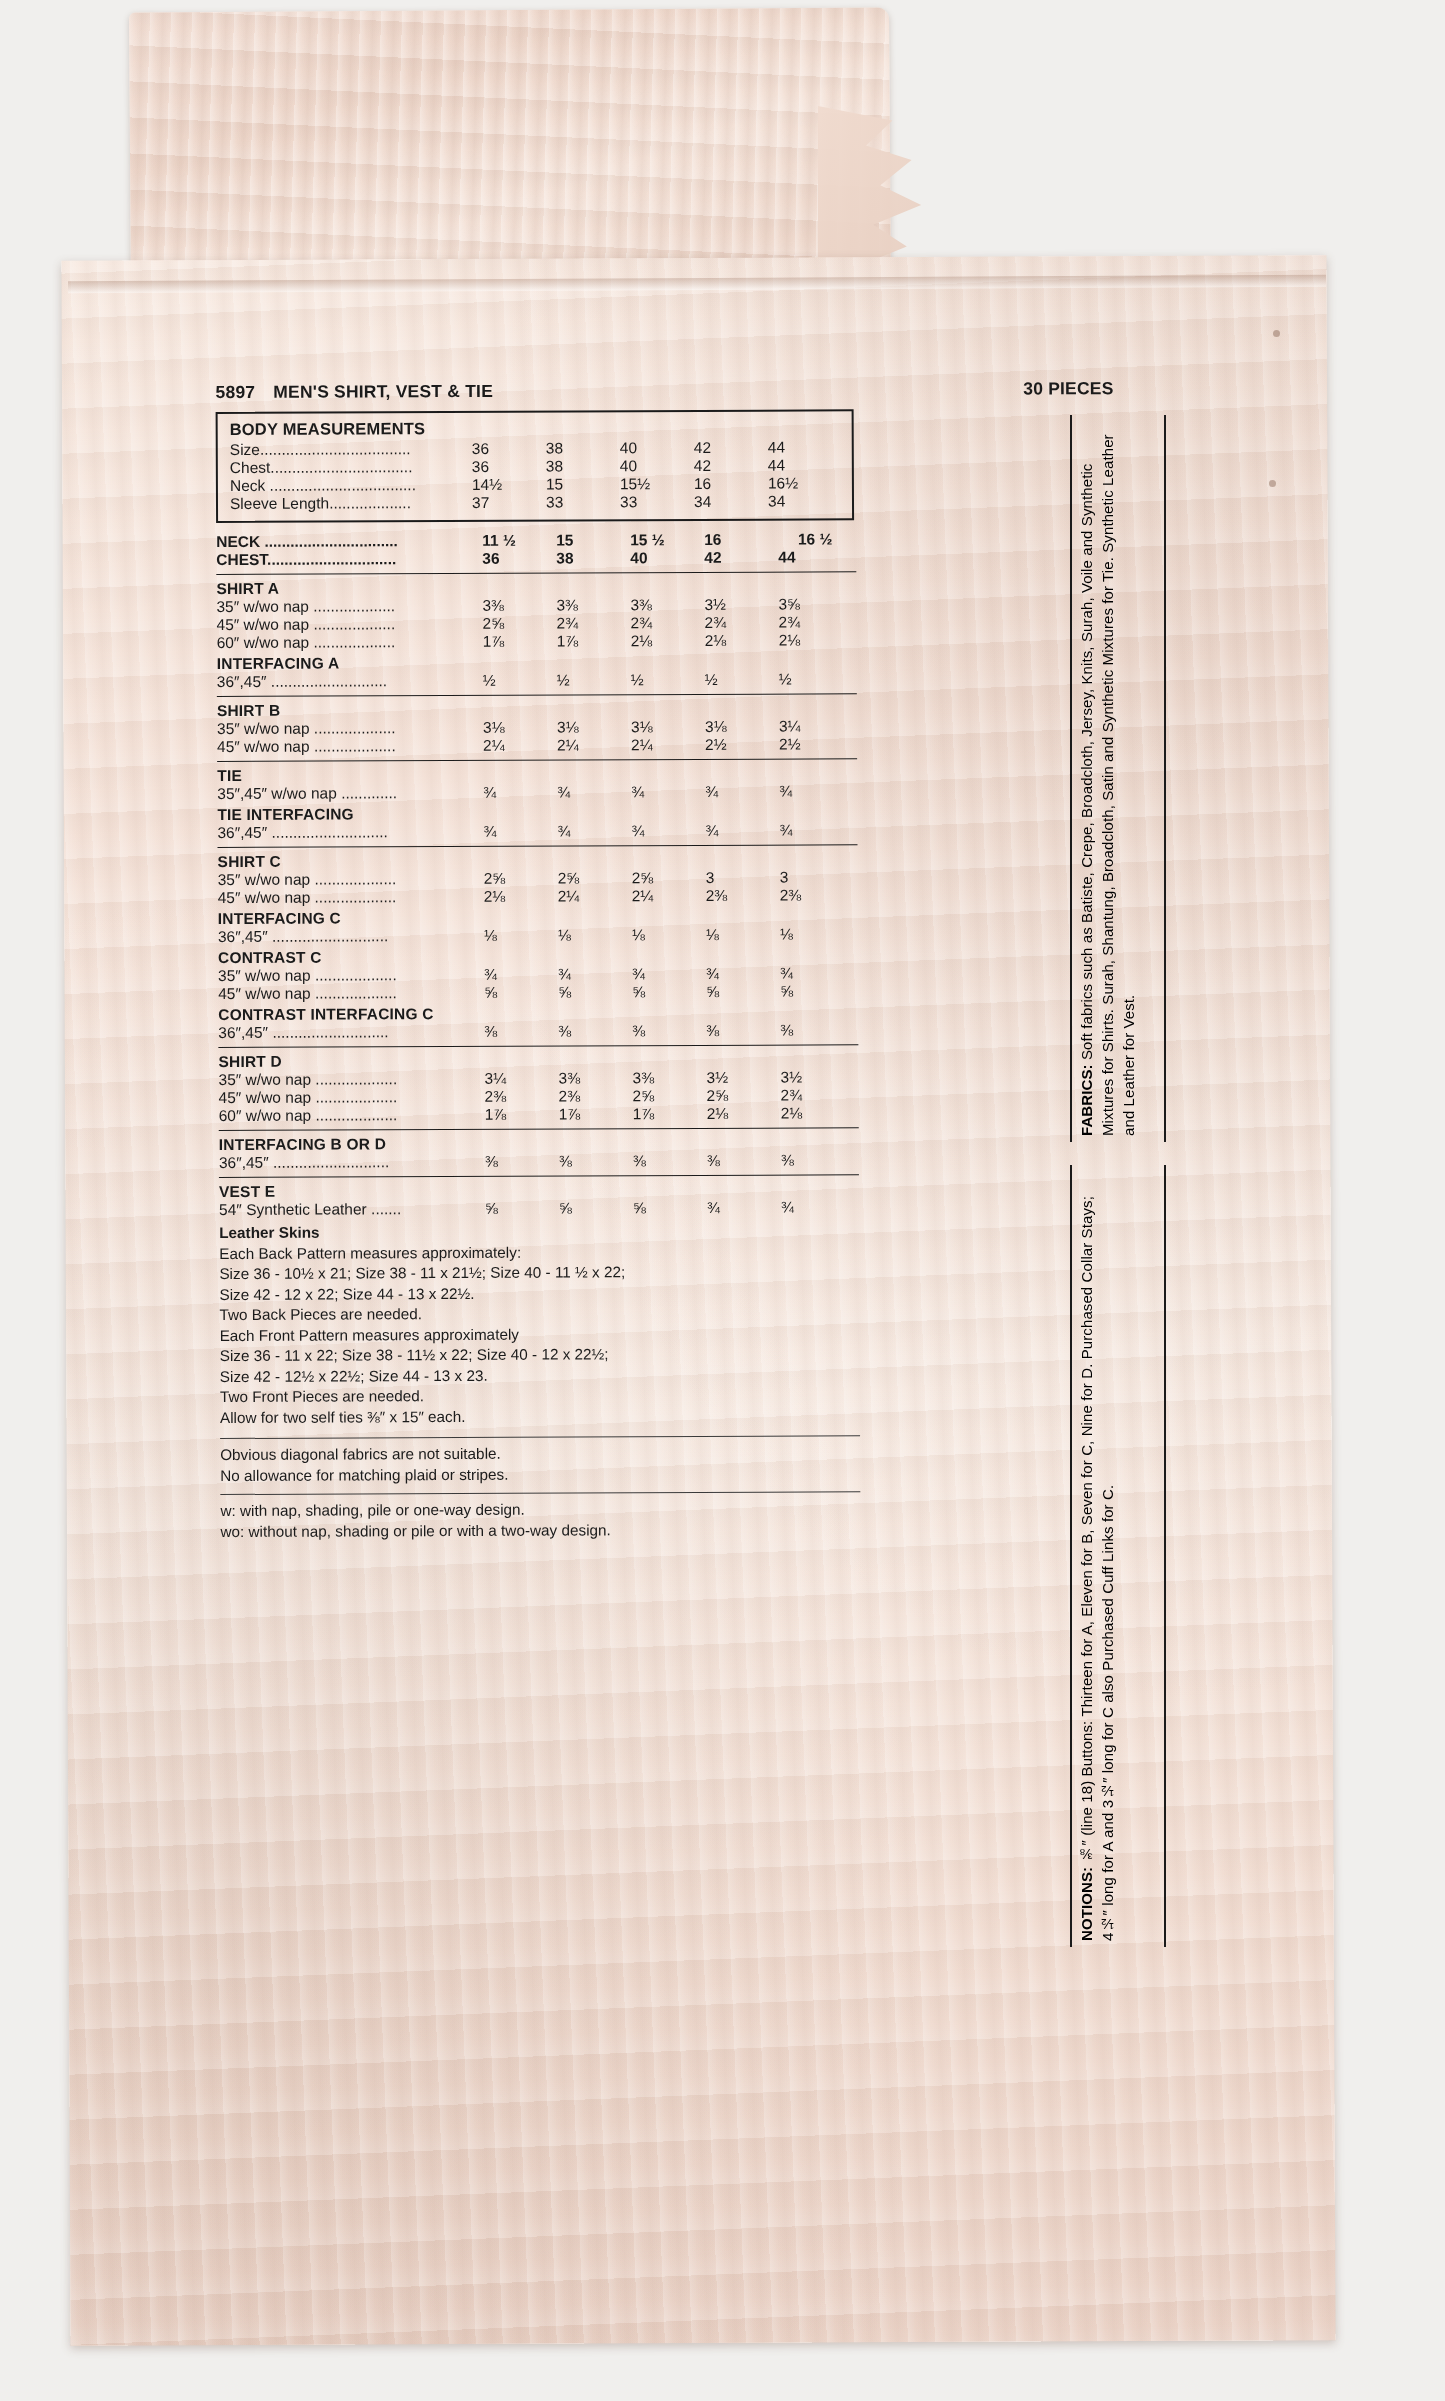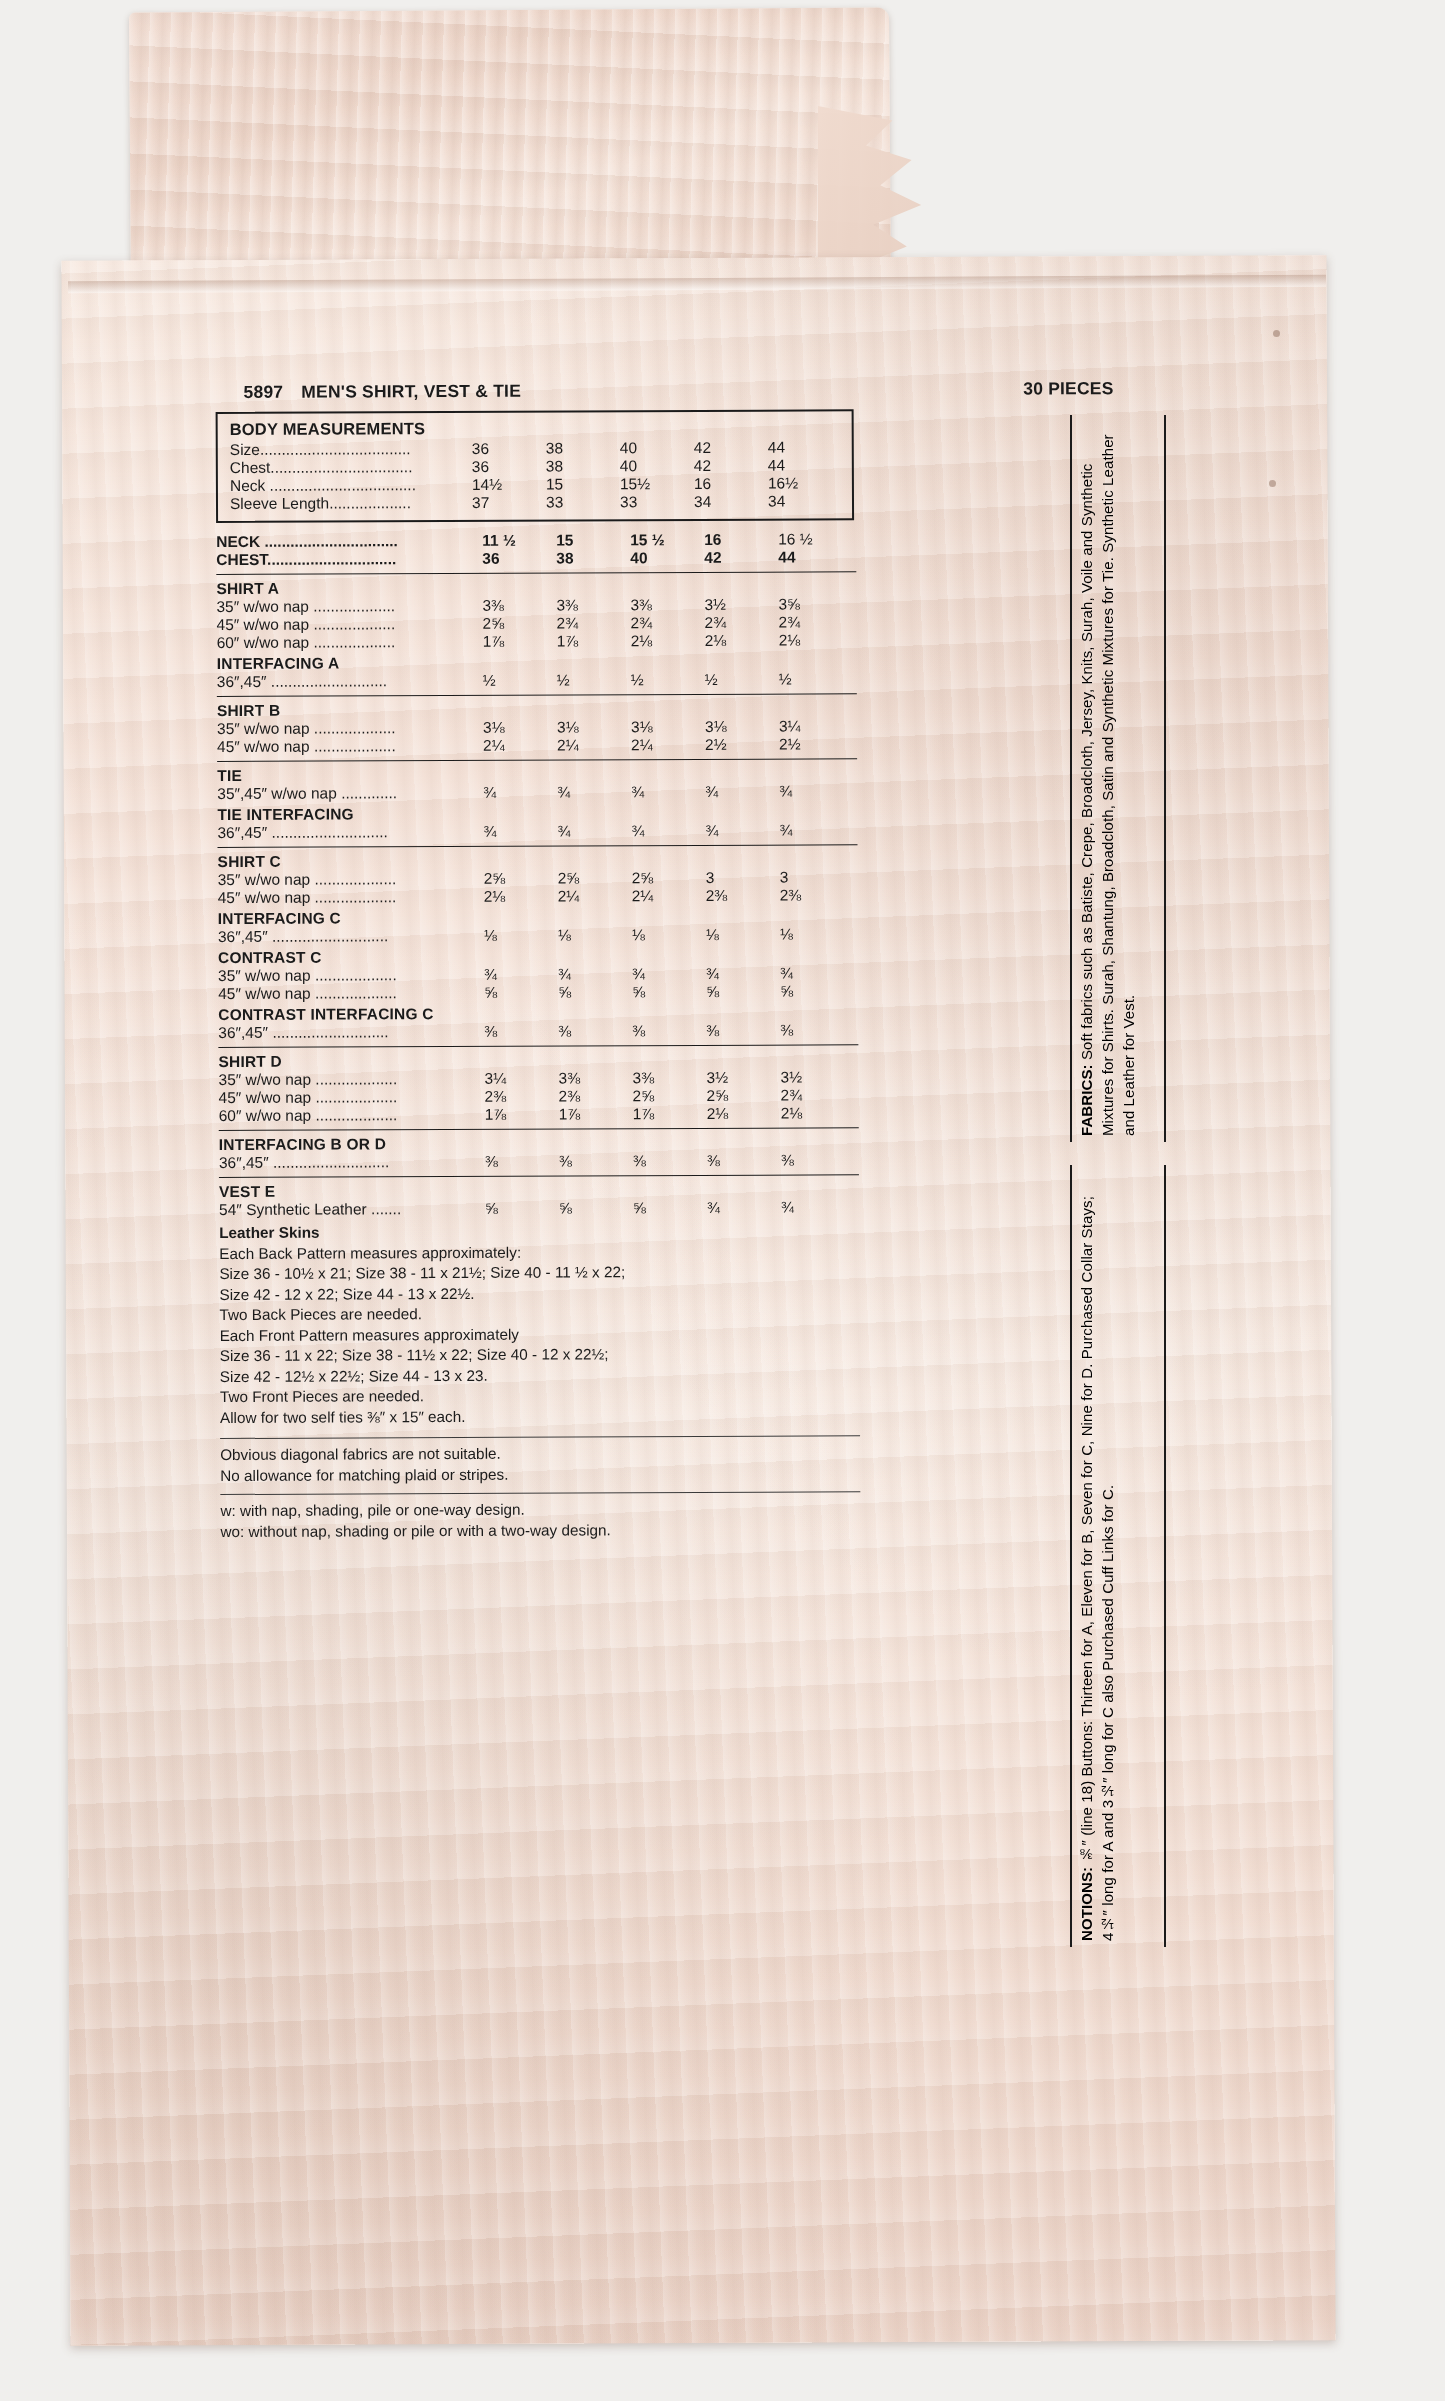--- a/index.html
+++ b/index.html
@@ -57,21 +57,21 @@
 
   
   .content{
     position:absolute;left:160px;top:370px;width:930px;
     color:#1b1b1b;
     font-family:"Liberation Sans",sans-serif;
     transform:rotate(-0.25deg);
   }
 
   .title-row{display:flex;align-items:baseline;font-weight:bold;font-size:17.5px;letter-spacing:.2px;}
-  .title-row .num{margin-right:18px;margin-left:28px;}
+  .title-row .num{margin-right:18px;}
   .title-row .pieces{margin-left:auto;margin-right:32px;}
 
   .boxed{
     border:2.2px solid #1b1b1b;margin-top:9px;padding:6px 10px 8px 12px;width:612px;
   }
   .boxed .hdr{font-weight:bold;font-size:16.5px;margin-bottom:2px;letter-spacing:.2px;}
 
   .row{display:flex;align-items:baseline;}
   .lbl{width:258px;font-size:15.5px;white-space:nowrap;overflow:hidden;}
   .lbl.b{font-weight:bold;}
@@ -168,21 +168,21 @@
       </div>
 
       <div style="margin-top:10px;" id="size-header">
           <div class="row">
             <div class="lbl b">NECK ...............................</div>
             <div class="valwrap">
               <div class="val b" style="font-weight: bold;">11 ½</div>
               <div class="val b" style="font-weight: bold;">15</div>
               <div class="val b" style="font-weight: bold;">15 ½</div>
               <div class="val b" style="font-weight: bold;">16</div>
-              <div class="val b" style="font-weight: normal;">16 ½</div>
+              <div class="val b" style="font-weight: bold; text-align: center;">16 ½</div>
             </div>
           </div>
           <div class="row">
             <div class="lbl b">CHEST..............................</div>
             <div class="valwrap">
               <div class="val b" style="font-weight: bold;">36</div>
               <div class="val b" style="font-weight: bold;">38</div>
               <div class="val b" style="font-weight: bold;">40</div>
               <div class="val b" style="font-weight: bold;">42</div>
               <div class="val b" style="font-weight: bold;">44</div>

